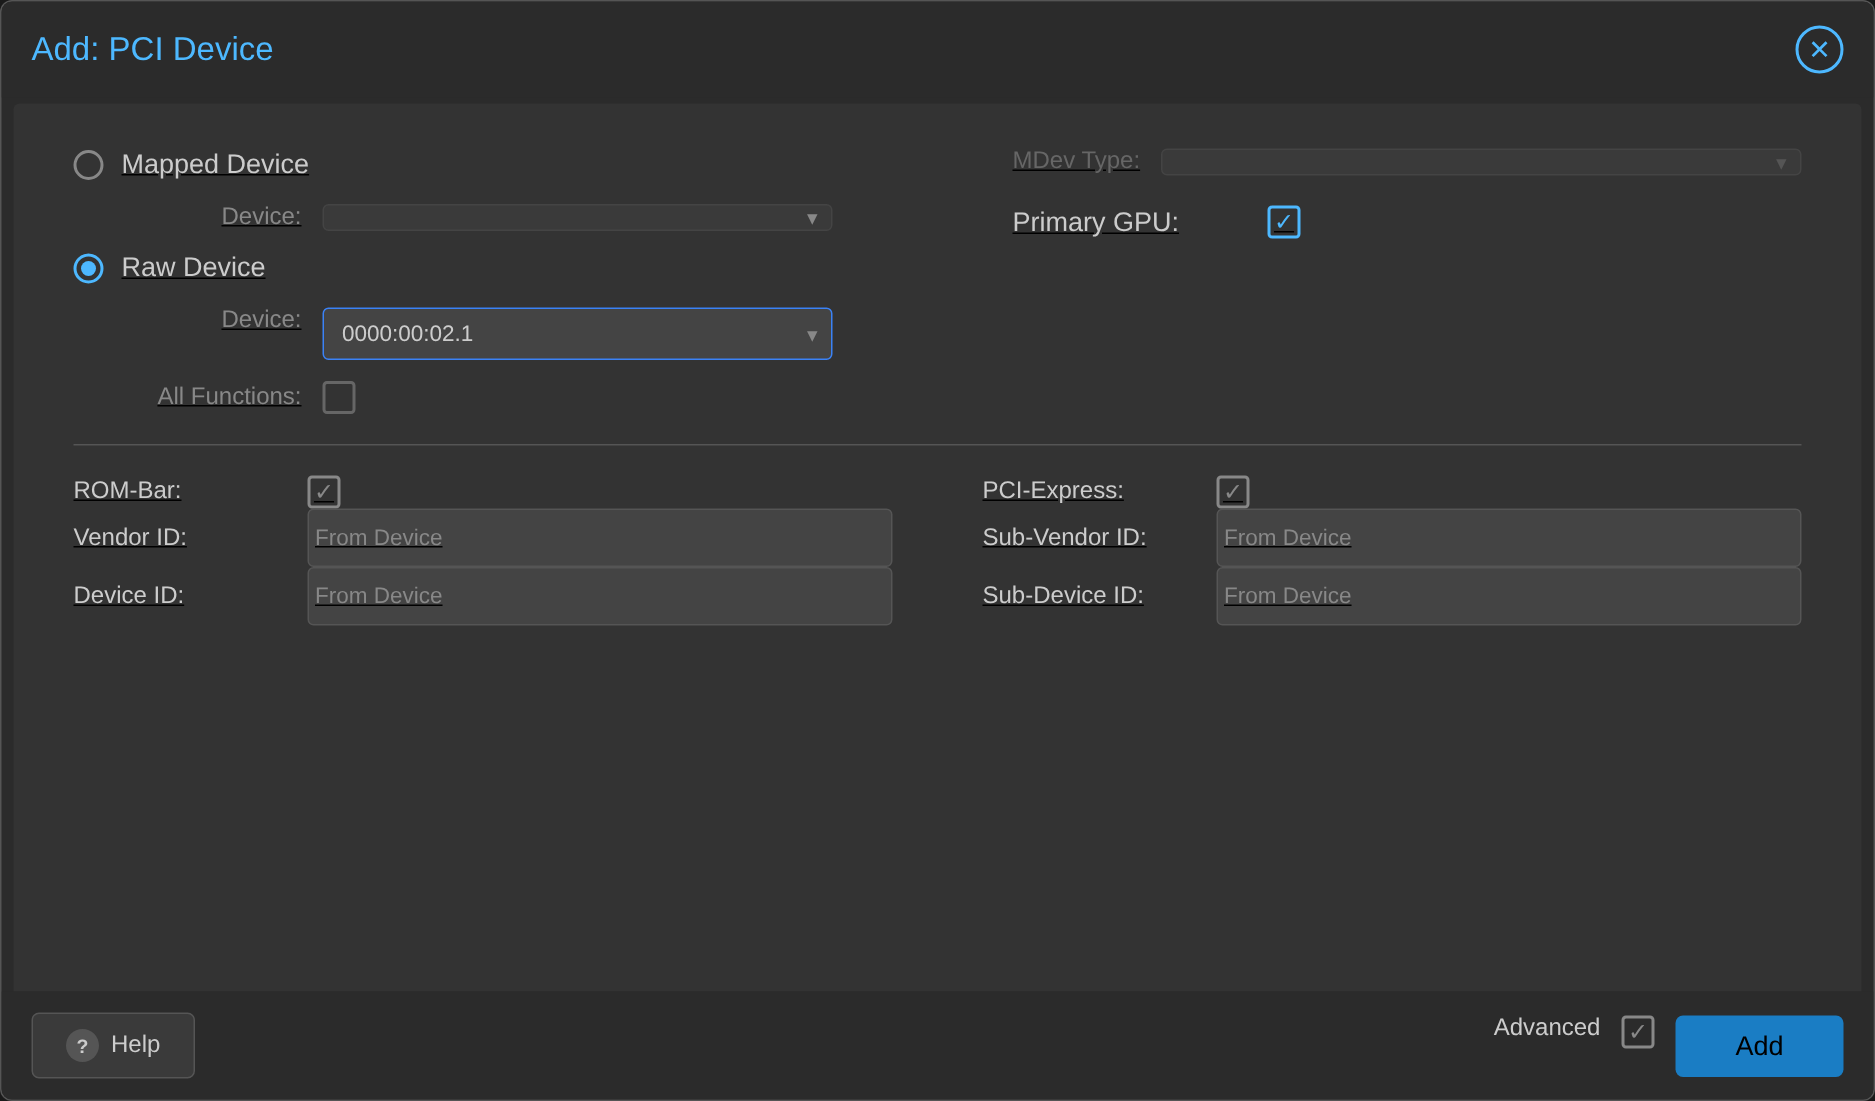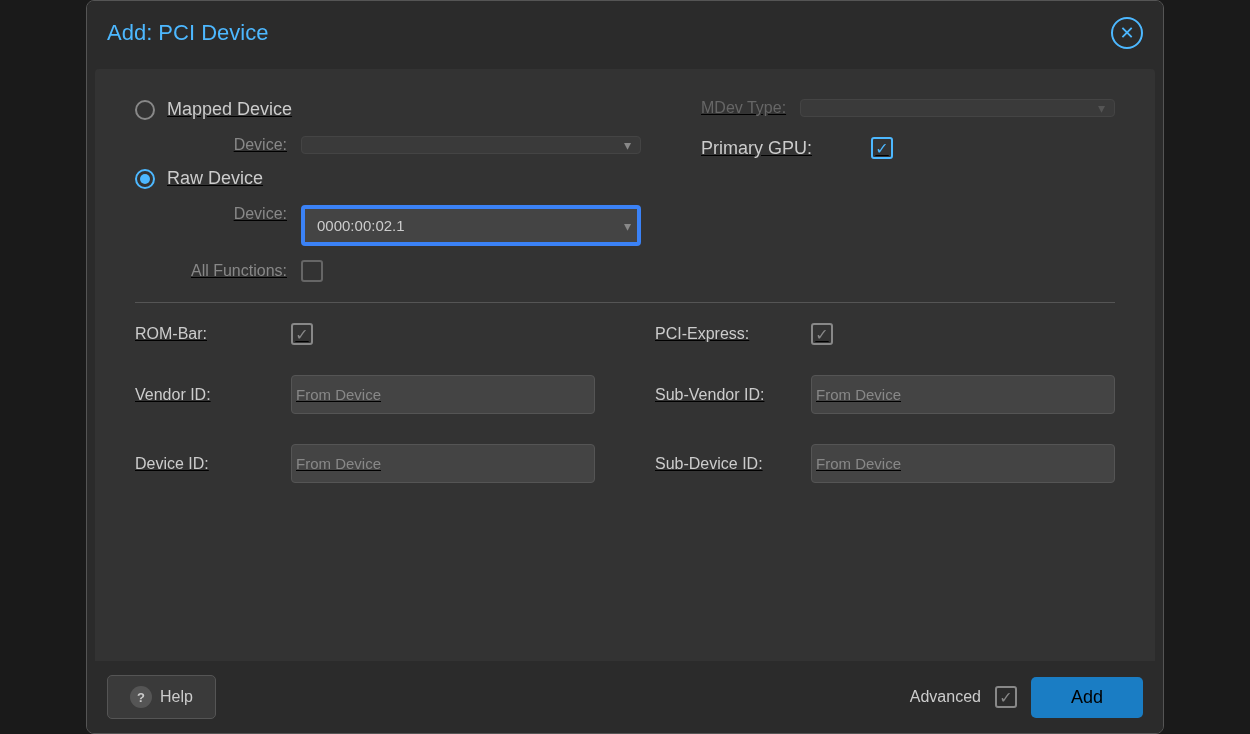--- a/index.html
+++ b/index.html
@@ -5,21 +5,21 @@
     * { box-sizing: border-box; margin: 0; padding: 0; }
     body {
       background: #1a1a1a;
       display: flex;
       align-items: center;
       justify-content: center;
       min-height: 100vh;
       font-family: -apple-system, BlinkMacSystemFont, 'Segoe UI', Helvetica, Arial, sans-serif;
     }
     .dialog {
-      width: 1078px;
+      width: 1250px;
       height: 734px;
       background: #2b2b2b;
       border: 1px solid #555;
       border-radius: 8px;
       display: flex;
       flex-direction: column;
       overflow: hidden;
       position: relative;
     }
     .title-bar {
@@ -110,21 +110,21 @@
     }
     .field-label {
       color: #888888;
       font-size: 16px;
       min-width: 120px;
       text-align: right;
       margin-right: 14px;
     }
     .dropdown {
       background: #444444;
-      border: 4px solid #3b82f6;
+      border: 1px solid #3b82f6;
       border-radius: 4px;
       color: #cccccc;
       font-size: 15px;
       padding: 8px 36px 8px 12px;
       width: 340px;
       appearance: none;
       cursor: pointer;
       position: relative;
     }
     .dropdown-wrapper {
@@ -217,21 +217,21 @@
       padding-left: 32px;
     }
     .divider {
       height: 1px;
       background: #555;
       margin: 20px 0;
     }
     .bottom-section {
       display: grid;
       grid-template-columns: 1fr 1fr;
-      gap: 30px 60px;
+      gap: 0 60px;
       flex: 0 0 auto;
     }
     .bottom-field-row {
       display: flex;
       align-items: center;
     }
     .bottom-label {
       color: #cccccc;
       font-size: 16px;
       min-width: 140px;
@@ -276,21 +276,21 @@
       background: #555;
       display: flex;
       align-items: center;
       justify-content: center;
       color: #ccc;
       font-size: 13px;
       font-weight: bold;
     }
     .footer-right {
       display: flex;
-      align-items: center;
+      align-items: flex-start;
       gap: 14px;
     }
     .advanced-label {
       color: #cccccc;
       font-size: 16px;
     }
     .add-btn {
       background: #1a7dc4;
       border: none;
       border-radius: 5px;

